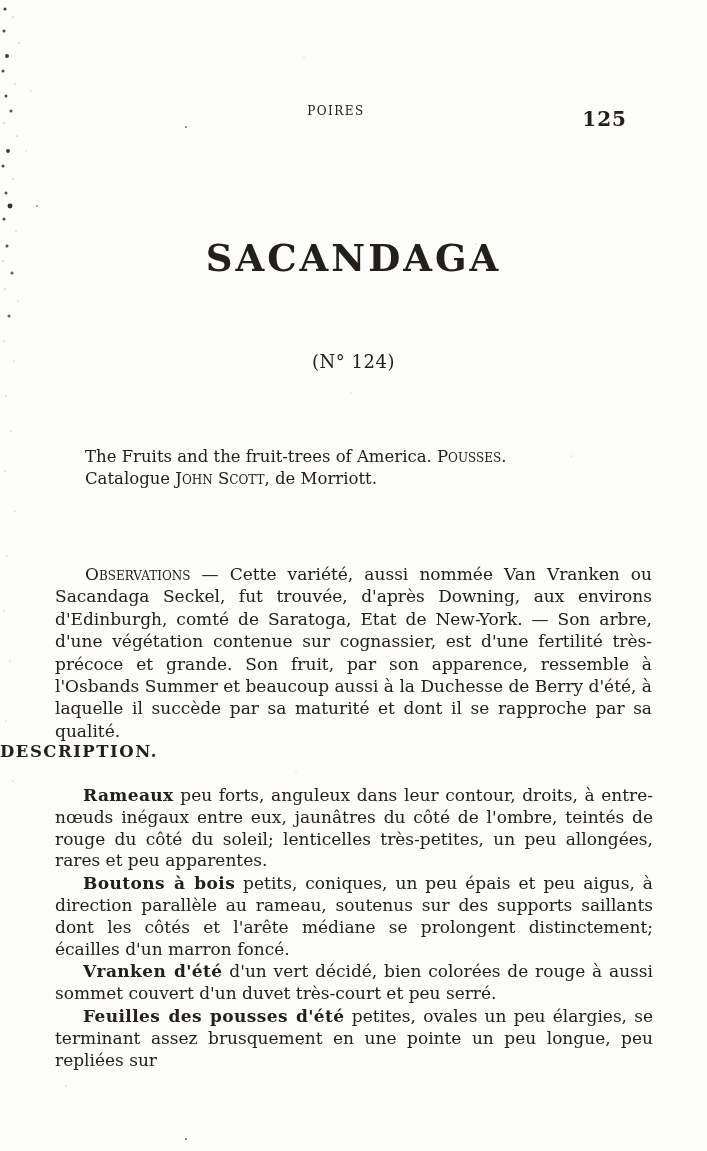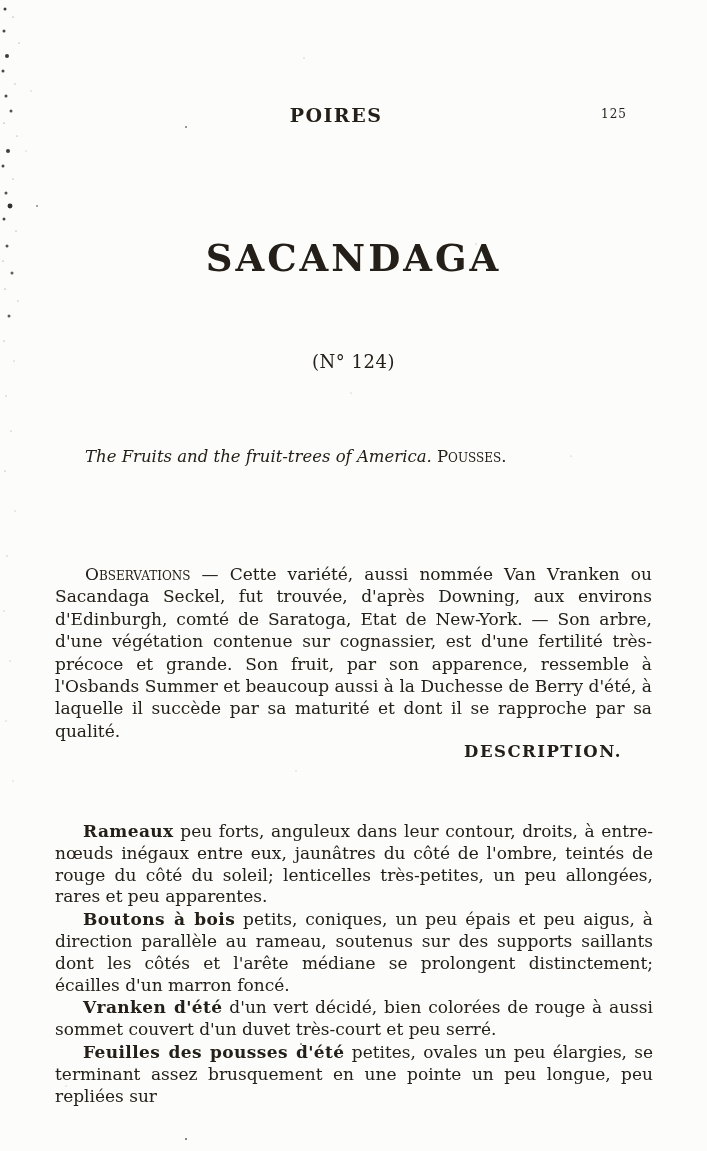--- a/index.html
+++ b/index.html
@@ -8,59 +8,59 @@
     width: 707px;
     height: 1151px;
     background: #fcfcfa;
     color: #242019;
     font-family: "DejaVu Serif", "Liberation Serif", serif;
     overflow: hidden;
   }
   
   .running-head {
     position: absolute; top: 104px; left: 0; width: 672px;
-    text-align: center; font-size: 19px; font-weight: bold;
+    text-align: center; font-size: 12px; font-weight: normal;
     letter-spacing: 1.5px;
   }
   .pagenum {
     position: absolute; top: 107px; right: 80px;
-    font-size: 12px; font-weight: normal; letter-spacing: 1px;
+    font-size: 20px; font-weight: bold; letter-spacing: 1px;
   }
   
   .title {
     position: absolute; top: 236px; left: 0; width: 707px;
     text-align: center; font-size: 37px; font-weight: bold;
     letter-spacing: 3px;
   }
   .numline {
     position: absolute; top: 351px; left: 0; width: 707px;
     text-align: center; font-size: 18px; letter-spacing: 0.5px;
   }
   
   .refs {
     position: absolute; top: 446px; left: 85px; width: 540px;
     font-size: 16.5px; line-height: 21.5px;
   }
-  .it { font-style: italic; }
+  .it { }
   .sc { font-variant: small-caps; }
   
   .obs {
     position: absolute; top: 546px; left: 55px; width: 597px;
     font-size: 17px; line-height: 22.4px;
     text-align: justify; text-indent: 30px;
   }
   
   .desc-head {
     position: absolute; top: 742px; left: 0; width: 622px;
-    text-align: right; font-size: 16.5px; font-weight: bold;
+    text-align: left; font-size: 16.5px; font-weight: bold;
     letter-spacing: 1.5px;
   }
   .desc {
     position: absolute; top: 785px; left: 55px; width: 598px;
-    font-size: 17px; line-height: 21.8px; text-align: justify; margin-top: 36px;
+    font-size: 17px; line-height: 21.8px; text-align: justify;
   }
   .desc p { margin: 0 0 1px 0; text-indent: 28px; }
   .desc .lead { font-weight: bold; letter-spacing: 0.4px; }
   
   .noise {
     position: absolute; top: 0; left: 0; width: 2px; height: 2px;
     border-radius: 50%; background: transparent; pointer-events: none;
     box-shadow:
       4px 8px 0 0.5px rgba(30,28,24,.85), 12px 16px 0 -0.5px rgba(30,28,24,.7),
       3px 30px 0 0.5px rgba(30,28,24,.8), 18px 42px 0 -0.5px rgba(30,28,24,.6),
@@ -100,20 +100,23 @@
   <div class="pagenum">125</div>
 
   <div class="title">SACANDAGA</div>
 
   <div class="numline">(N° 124)</div>
 
   <div class="refs">
     <div>
       <span class="it">The Fruits and the fruit-trees of America. </span><span class="sc">Pousses.</span>
     </div>
+    <div>
+      <span class="it">Catalogue </span><span class="sc">John Scott</span><span>, de Morriott.</span>
+    </div>
   </div>
 
   <p class="obs">
     <span class="sc">Observations</span><span> — Cette variété, aussi nommée Van Vranken ou Sacandaga Seckel, fut trouvée, d'après Downing, aux environs d'Edinburgh, comté de Saratoga, Etat de New-York. — Son arbre, d'une végétation contenue sur cognassier, est d'une fertilité très-précoce et grande. Son fruit, par son apparence, ressemble à l'Osbands Summer et beaucoup aussi à la Duchesse de Berry d'été, à laquelle il succède par sa maturité et dont il se rapproche par sa qualité.</span>
   </p>
 
   <div class="desc-head">DESCRIPTION.</div>
 
   <div class="desc">
     <p>

